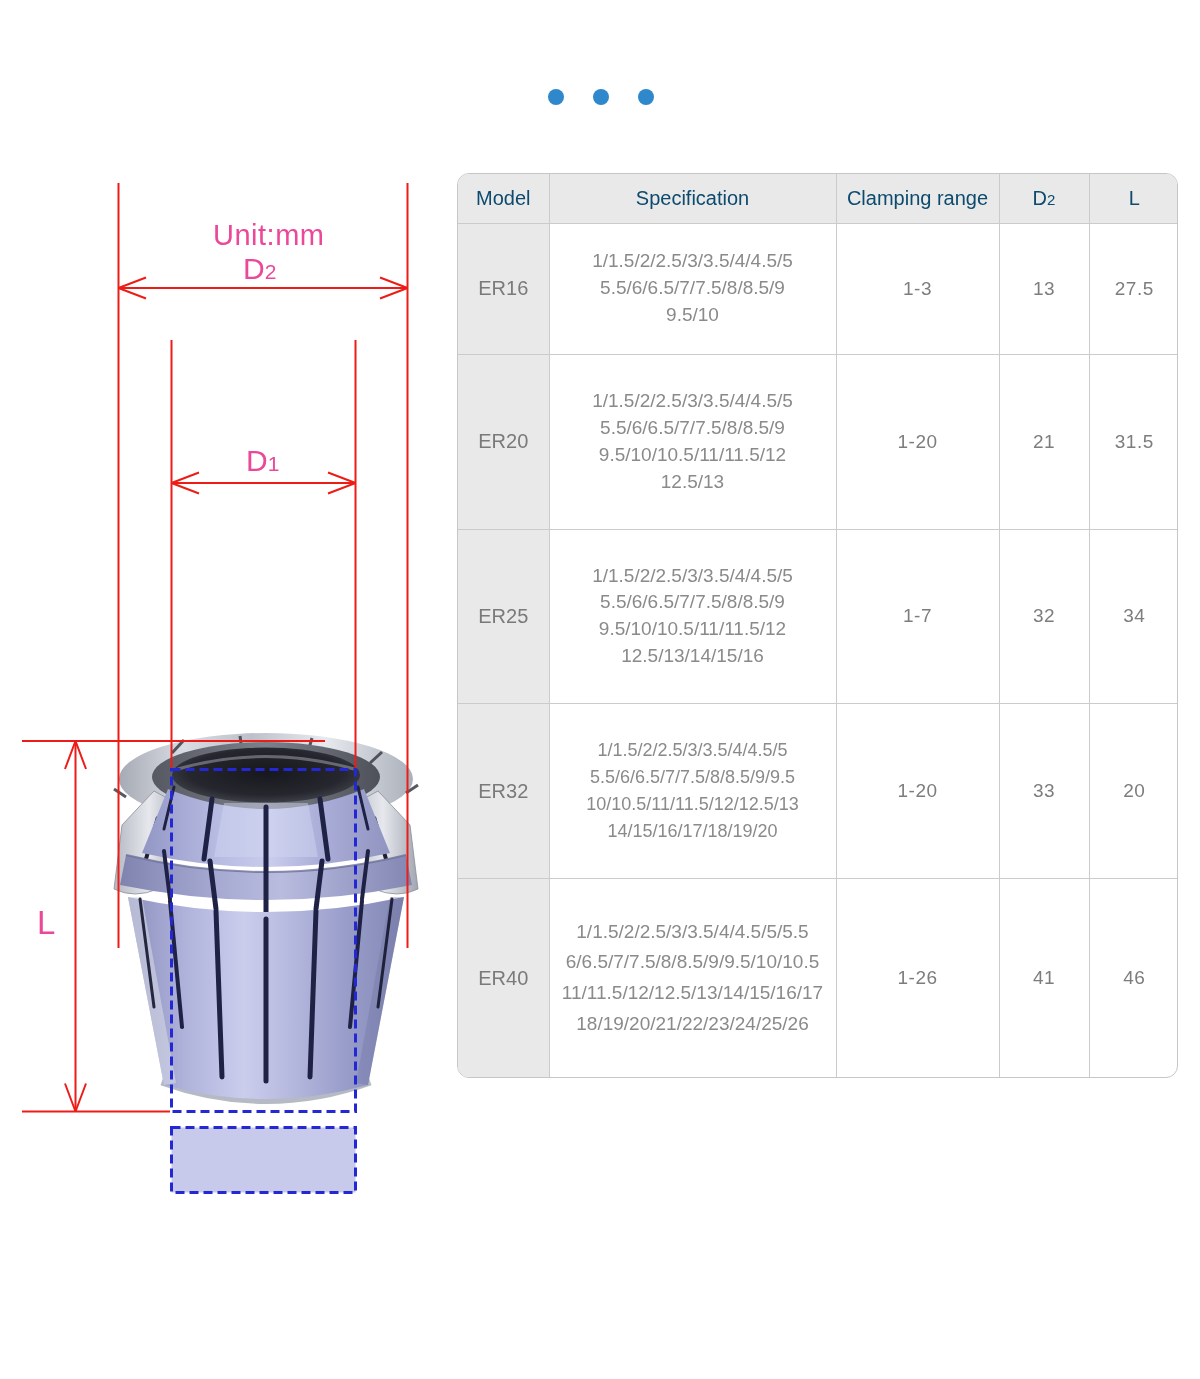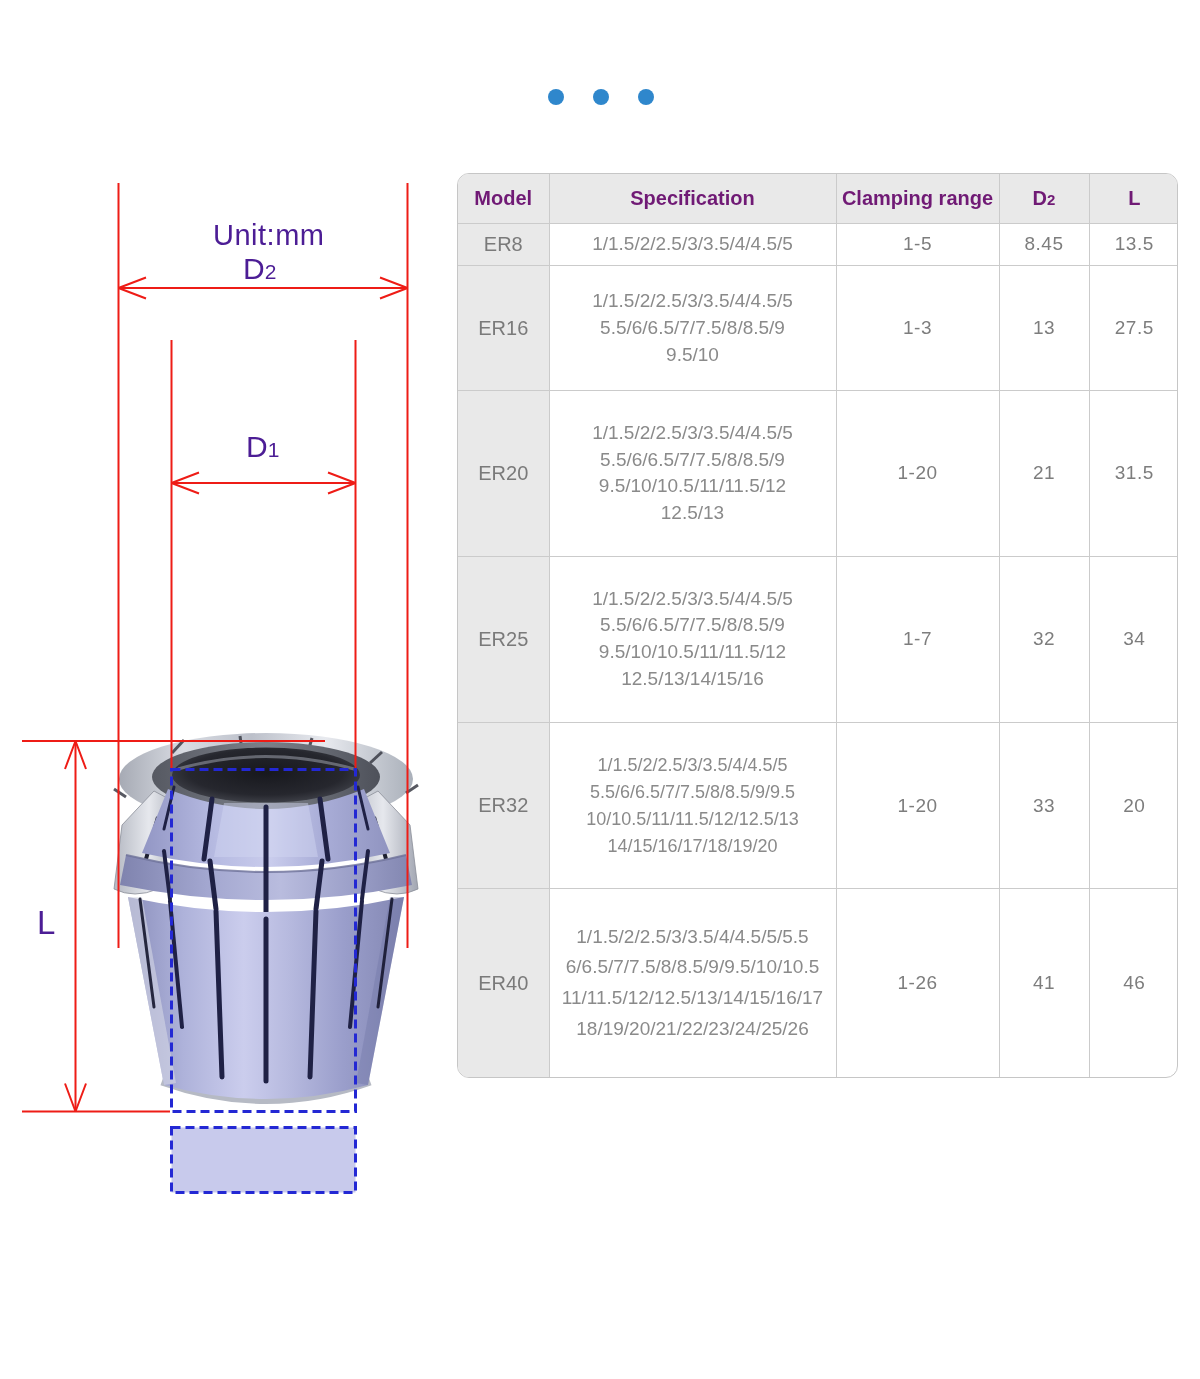--- a/index.html
+++ b/index.html
@@ -4,45 +4,45 @@
 <style>
   html,body{margin:0;padding:0;}
   body{
     width:1200px;height:1379px;position:relative;background:#ffffff;
     font-family:"Liberation Sans", sans-serif;overflow:hidden;
   }
   
   .dots{position:absolute;left:548px;top:89px;display:flex;gap:29px;}
   .dot{width:16px;height:16px;border-radius:50%;background:#2f87cc;}
   
-  .lbl{position:absolute;color:#4c1d95;line-height:1;}
+  .lbl{position:absolute;color:#ec4899;line-height:1;}
   .unit-lbl{left:213px;top:221px;font-size:29px;letter-spacing:.5px;}
   .d2-lbl{left:243px;top:254px;font-size:30px;}
-  .d1-lbl{left:246px;top:432px;font-size:30px;text-align:center;}
+  .d1-lbl{left:246px;top:446px;font-size:30px;text-align:center;}
   .dim-sub{font-size:21px;}
   .l-lbl{left:37px;top:906px;font-size:33px;}
   
   .collet-svg{position:absolute;left:112px;top:727px;width:308px;height:395px;}
   .dim-svg{position:absolute;left:0;top:150px;width:460px;height:1105px;}
   
   .table-wrap{
     position:absolute;left:457px;top:173px;width:721px;height:905px;
     border:1px solid #c6c6c6;border-radius:12px;overflow:hidden;
     box-sizing:border-box;background:#fff;
   }
   table.spec{border-collapse:collapse;width:100%;height:100%;table-layout:fixed;}
   table.spec td,table.spec th{
     border:1px solid #cbcbcb;text-align:center;vertical-align:middle;
     padding:0 2px;box-sizing:border-box;
   }
   table.spec tr>*:first-child{border-left:none;}
   table.spec tr>*:last-child{border-right:none;}
   table.spec tr:first-child>*{border-top:none;}
   table.spec tr:last-child>*{border-bottom:none;}
-  th.hcell{background:#e9e9e9;color:#701a75;font-size:20px;font-weight:bold;height:49px;}
+  th.hcell{background:#e9e9e9;color:#0c4a6e;font-size:20px;font-weight:normal;height:49px;}
   td.model-cell{background:#e9e9e9;color:#7a7a7a;font-size:20px;}
   td.spec-cell{color:#8a8a8a;font-size:19px;line-height:1.42;white-space:pre-line;}
   td.num-cell{color:#7d7d7d;font-size:19px;letter-spacing:.5px;}
   tr.row-er32 td.spec-cell{font-size:18px;line-height:1.5;}
   tr.row-er40 td.spec-cell{font-size:19px;line-height:1.62;}
   col.c-model{width:91px;}col.c-spec{width:287px;}col.c-range{width:163px;}
   col.c-d2{width:90px;}col.c-l{width:90px;}
   .hsub{font-size:15px;}
 </style>
 </head>
@@ -208,27 +208,20 @@
     </colgroup>
     <tbody>
         <tr>
       <th class="hcell">Model</th>
       <th class="hcell">Specification</th>
       <th class="hcell">Clamping range</th>
       <th class="hcell"><span>D</span><span class="hsub">2</span></th>
       <th class="hcell">L</th>
     </tr>
     <tr>
-      <td class="model-cell">ER8</td>
-      <td class="spec-cell">1/1.5/2/2.5/3/3.5/4/4.5/5</td>
-      <td class="num-cell">1-5</td>
-      <td class="num-cell">8.45</td>
-      <td class="num-cell">13.5</td>
-    </tr>
-    <tr>
       <td class="model-cell">ER16</td>
       <td class="spec-cell">1/1.5/2/2.5/3/3.5/4/4.5/5
 5.5/6/6.5/7/7.5/8/8.5/9
 9.5/10</td>
       <td class="num-cell">1-3</td>
       <td class="num-cell">13</td>
       <td class="num-cell">27.5</td>
     </tr>
     <tr>
       <td class="model-cell">ER20</td>

